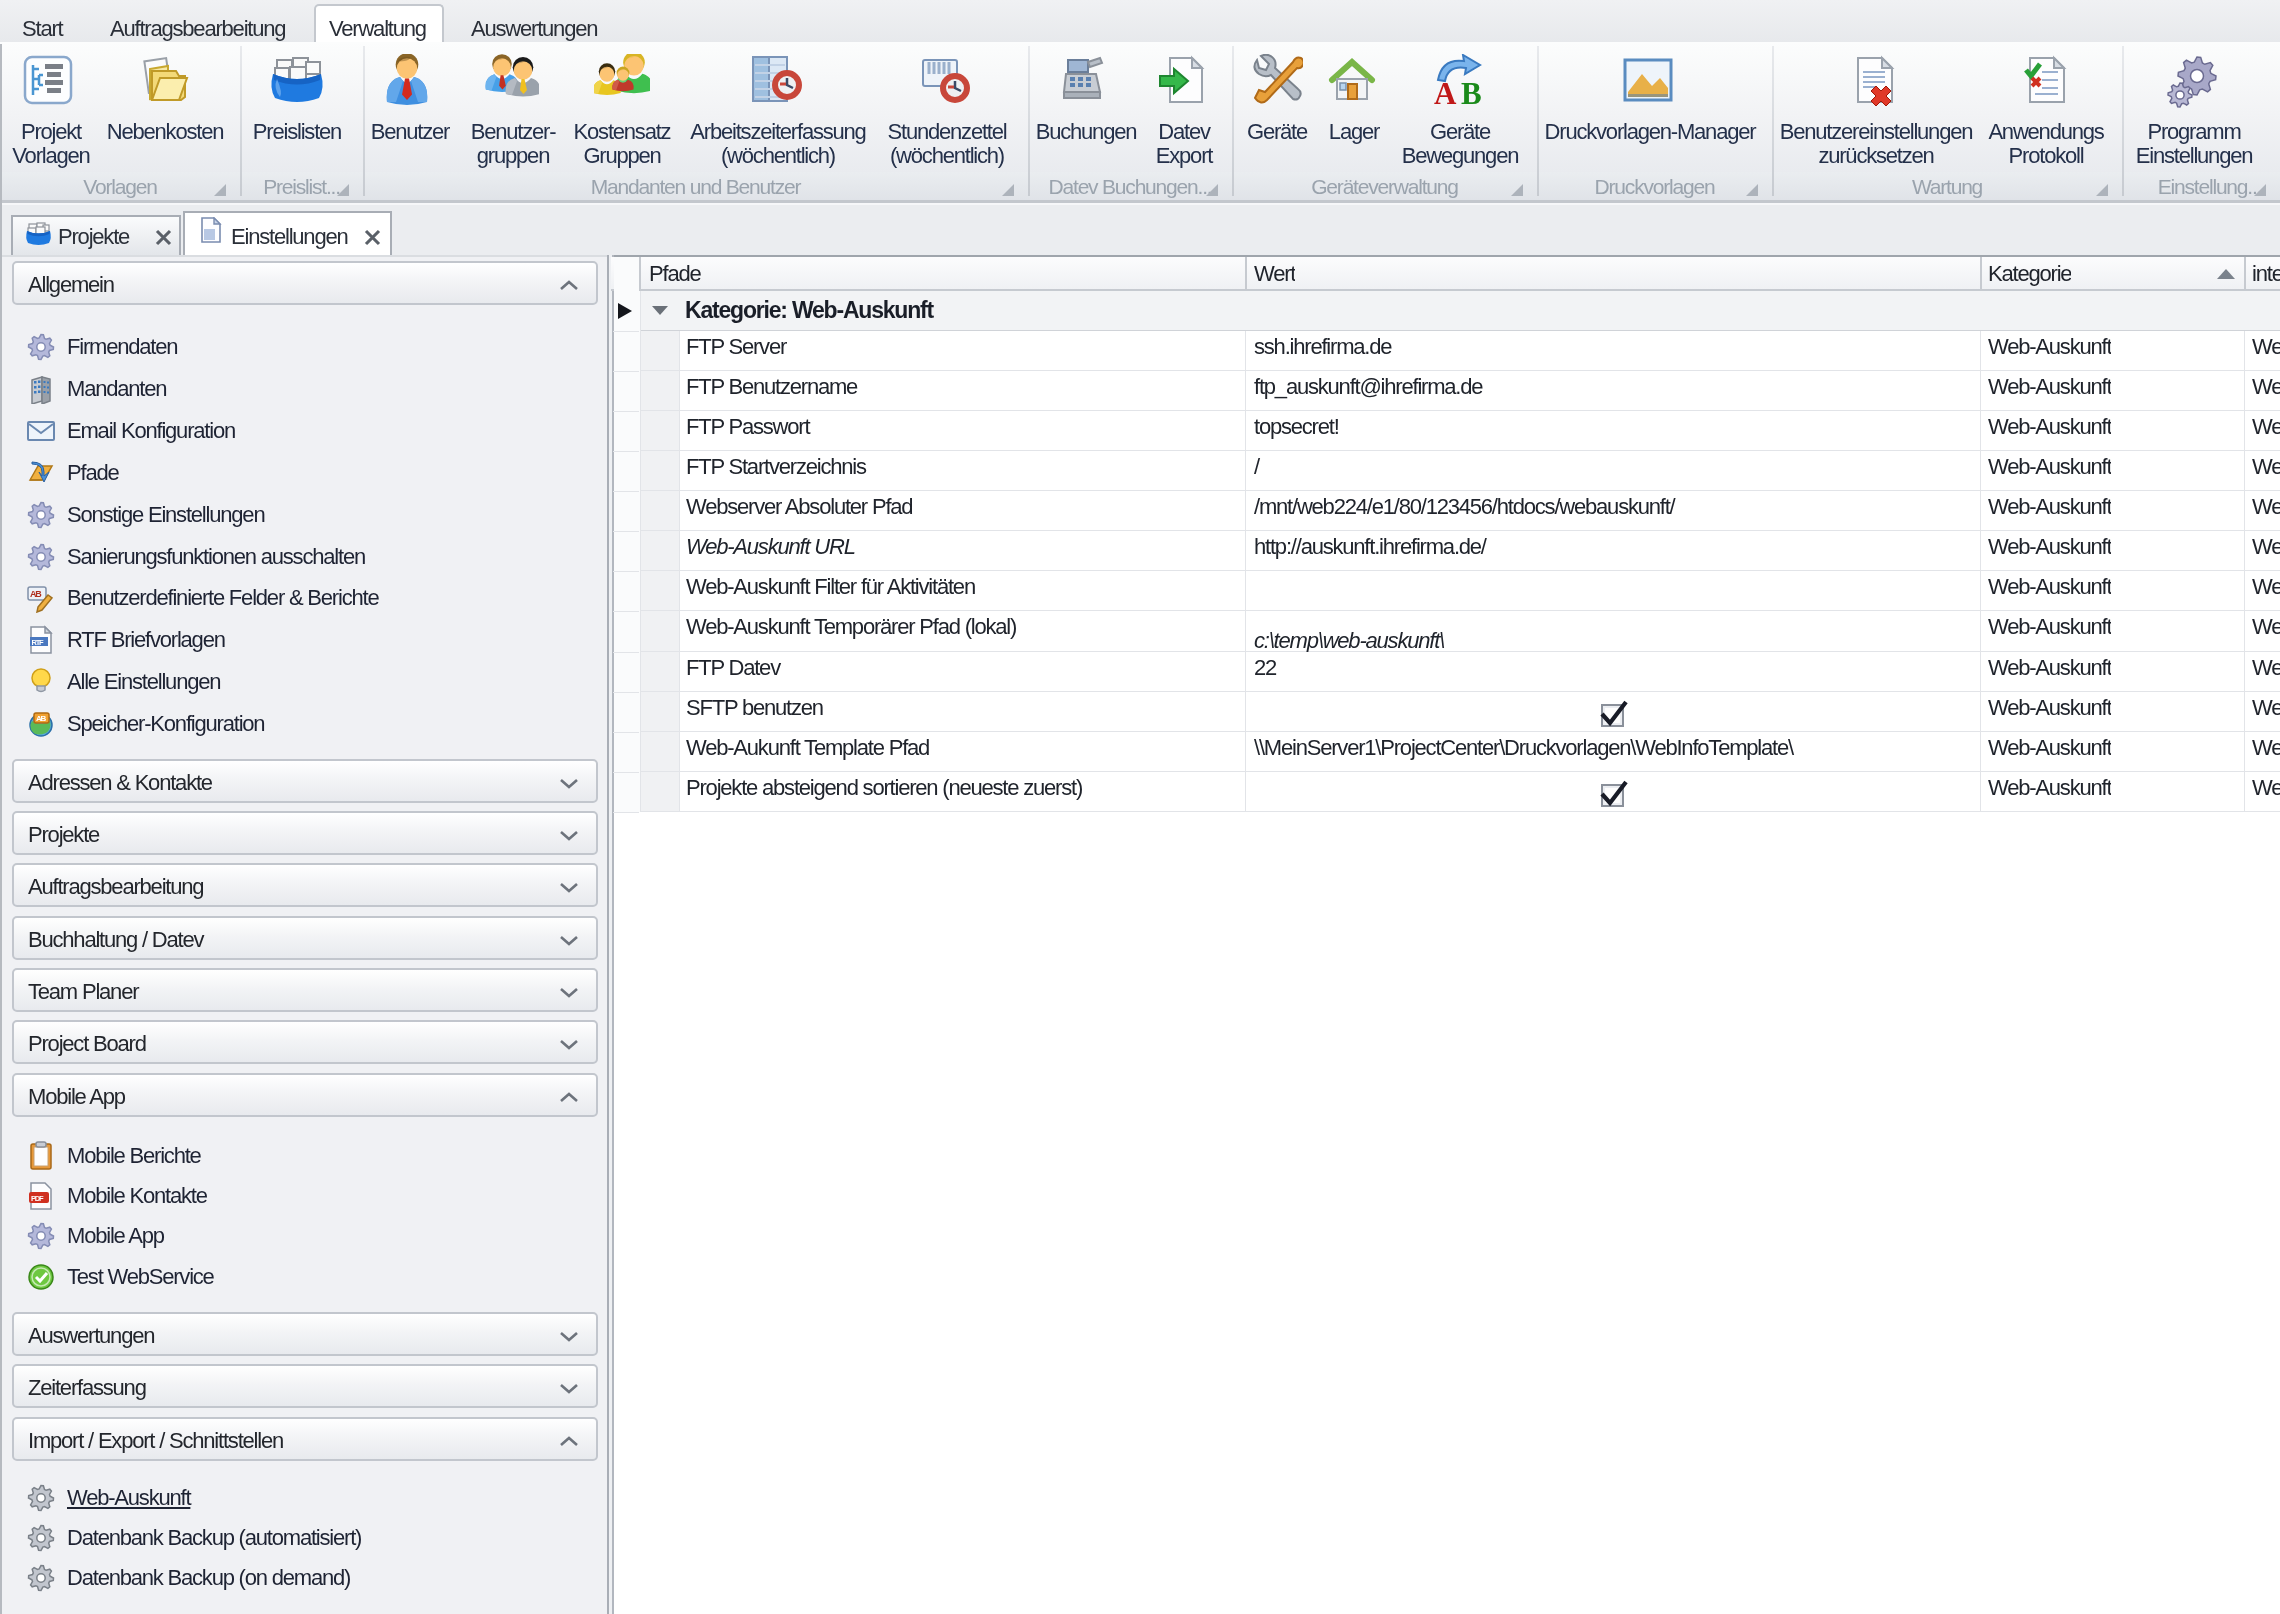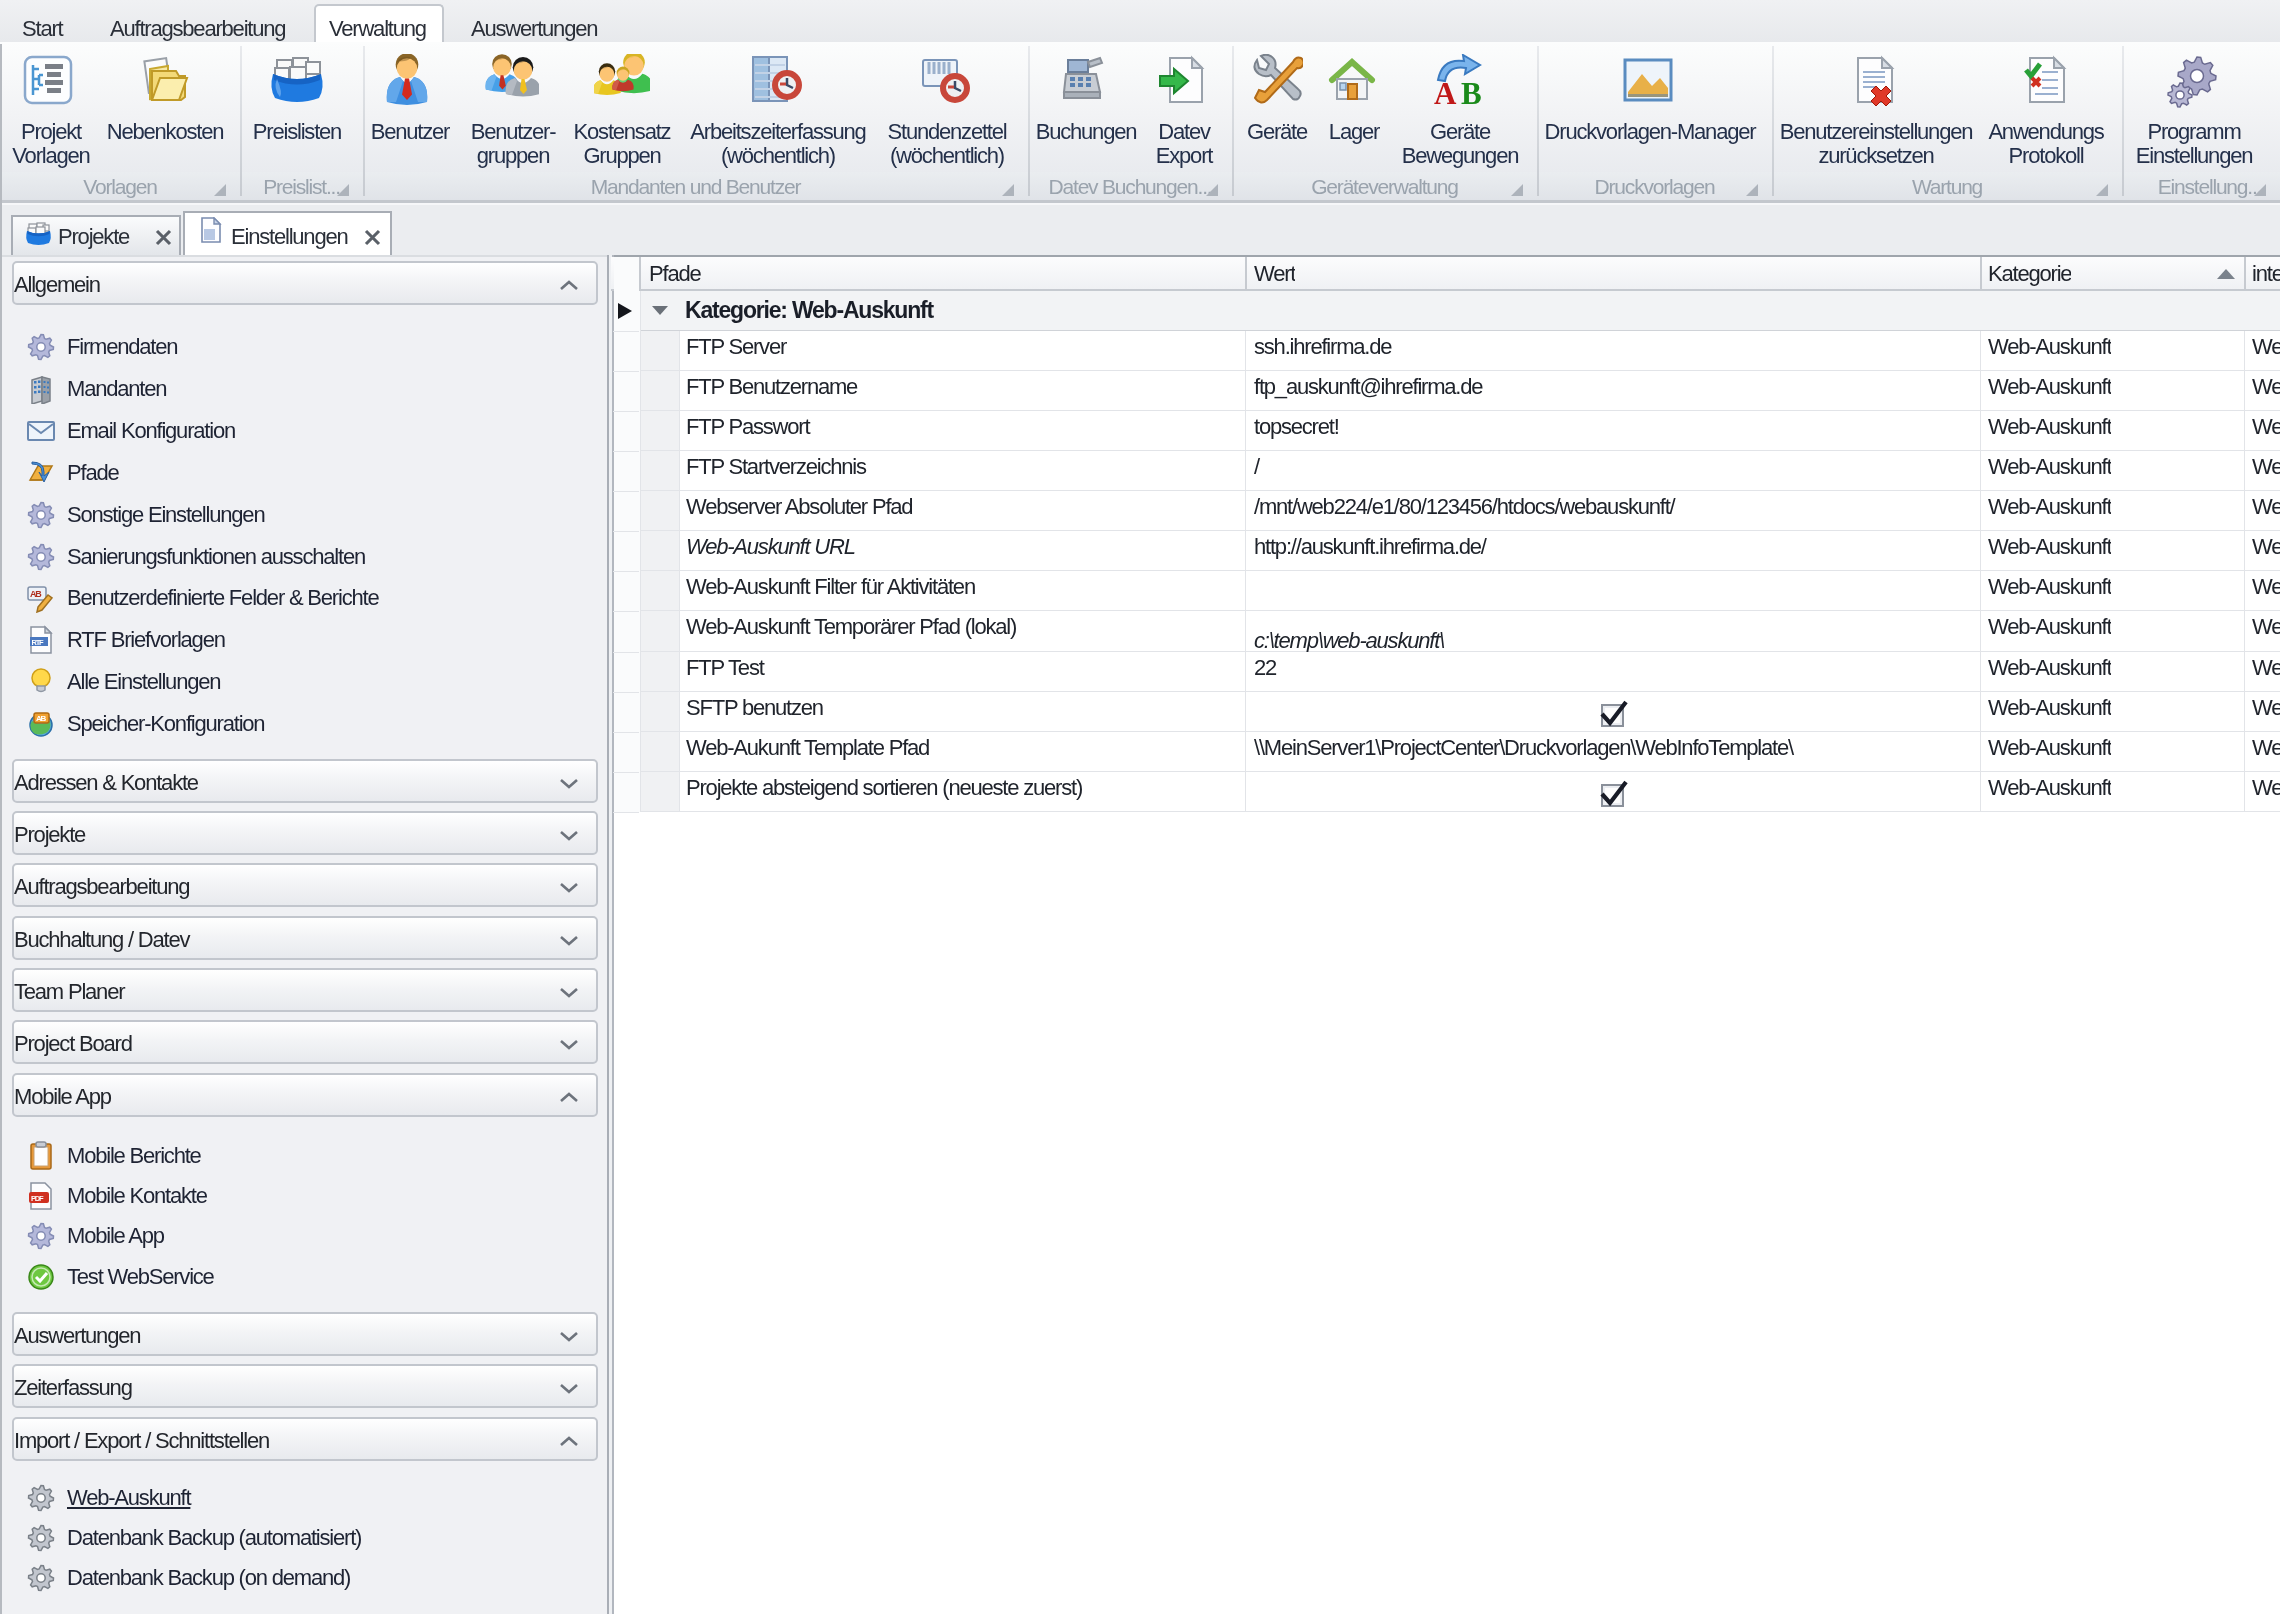--- a/index.html
+++ b/index.html
@@ -5,21 +5,21 @@
 font-family:"Liberation Sans",sans-serif;background:#fff;letter-spacing:-1.2px;}
 *{box-sizing:border-box;}
 .abs{position:absolute;}
 #root{position:relative;width:2280px;height:1614px;}
 .rlabel{position:absolute;text-align:center;font-size:22px;color:#24304a;line-height:23.5px;white-space:nowrap;}
 .glabel{position:absolute;font-size:21px;color:#9aa3ad;text-align:center;white-space:nowrap;}
 .gsep{position:absolute;top:46px;height:150px;width:2px;background:linear-gradient(#e8eaed,#c6cad0);}
 .launcher{position:absolute;width:0;height:0;border-left:12px solid transparent;border-bottom:12px solid #adb3bb;}
 .ptab{position:absolute;font-size:22px;color:#2a2f38;}
 .shead{position:absolute;left:12px;width:586px;height:44px;border:2px solid #c2c6cd;border-radius:5px;
-background:linear-gradient(#ffffff,#f3f4f6 45%,#e8eaee);font-size:22px;color:#23262c;line-height:44px;}
+background:linear-gradient(#ffffff,#f3f4f6 45%,#e8eaee);font-size:22px;color:#23262c;line-height:44px;padding-left:14px;}
 .sitem{position:absolute;left:26px;font-size:22px;color:#1e2333;white-space:nowrap;height:32px;line-height:32px;}
 .sitem svg{vertical-align:middle;margin-right:11px;}
 .sitem span{vertical-align:middle;}
 .cell{position:absolute;font-size:22px;color:#20242c;white-space:nowrap;overflow:hidden;line-height:26px;}
 </style></head><body>
 <div id="root">
 <div class="abs" style="left:0;top:0;width:2280px;height:42px;background:linear-gradient(#f0f1f3,#e7e9ec);"></div>
 <div class="abs" style="left:314px;top:4px;width:130px;height:38px;background:#fff;border:2px solid #c4c8ce;border-bottom:none;border-radius:5px 5px 0 0;"></div>
 <div class="ptab" style="left:22px;top:16px;">Start</div>
 <div class="ptab" style="left:110px;top:16px;">Auftragsbearbeitung</div>
@@ -444,21 +444,21 @@
 <div class="cell" style="left:1988px;top:574px;">Web-Auskunft</div>
 <div class="cell" style="left:2252px;top:574px;width:28px;">Web-Auskunft</div>
 <div class="abs" style="left:641px;top:611px;width:38px;height:41px;background:#f0f1f3;border-bottom:1px solid #e2e4e8;"></div>
 <div class="abs" style="left:679px;top:611px;width:1601px;height:41px;border-bottom:1px solid #e2e4e8;background:#fff;"></div>
 <div class="cell" style="left:686px;top:614px;width:555px;">Web-Auskunft Temporärer Pfad (lokal)</div>
 <div class="cell" style="left:1254px;top:628px;width:723px;font-style:italic;">c:\temp\web-auskunft\</div>
 <div class="cell" style="left:1988px;top:614px;">Web-Auskunft</div>
 <div class="cell" style="left:2252px;top:614px;width:28px;">Web-Auskunft</div>
 <div class="abs" style="left:641px;top:652px;width:38px;height:40px;background:#f0f1f3;border-bottom:1px solid #e2e4e8;"></div>
 <div class="abs" style="left:679px;top:652px;width:1601px;height:40px;border-bottom:1px solid #e2e4e8;background:#fff;"></div>
-<div class="cell" style="left:686px;top:655px;width:555px;">FTP Test</div>
+<div class="cell" style="left:686px;top:655px;width:555px;">FTP Datev</div>
 <div class="cell" style="left:1254px;top:655px;width:723px;">22</div>
 <div class="cell" style="left:1988px;top:655px;">Web-Auskunft</div>
 <div class="cell" style="left:2252px;top:655px;width:28px;">Web-Auskunft</div>
 <div class="abs" style="left:641px;top:692px;width:38px;height:40px;background:#f0f1f3;border-bottom:1px solid #e2e4e8;"></div>
 <div class="abs" style="left:679px;top:692px;width:1601px;height:40px;border-bottom:1px solid #e2e4e8;background:#fff;"></div>
 <div class="cell" style="left:686px;top:695px;width:555px;">SFTP benutzen</div>
 <div class="abs" style="left:1601px;top:704px;width:23px;height:23px;background:#fdfdfd;border:2px solid #8a909a;box-shadow:inset 0 0 0 2px #eceef2;"></div>
 <svg style="position:absolute;left:1599px;top:699px;" width="30" height="32" viewBox="0 0 30 32">
       <path d="M3 15 l8 9 l16 -21" stroke="#181b26" stroke-width="4.2" fill="none"></path>
     </svg>

